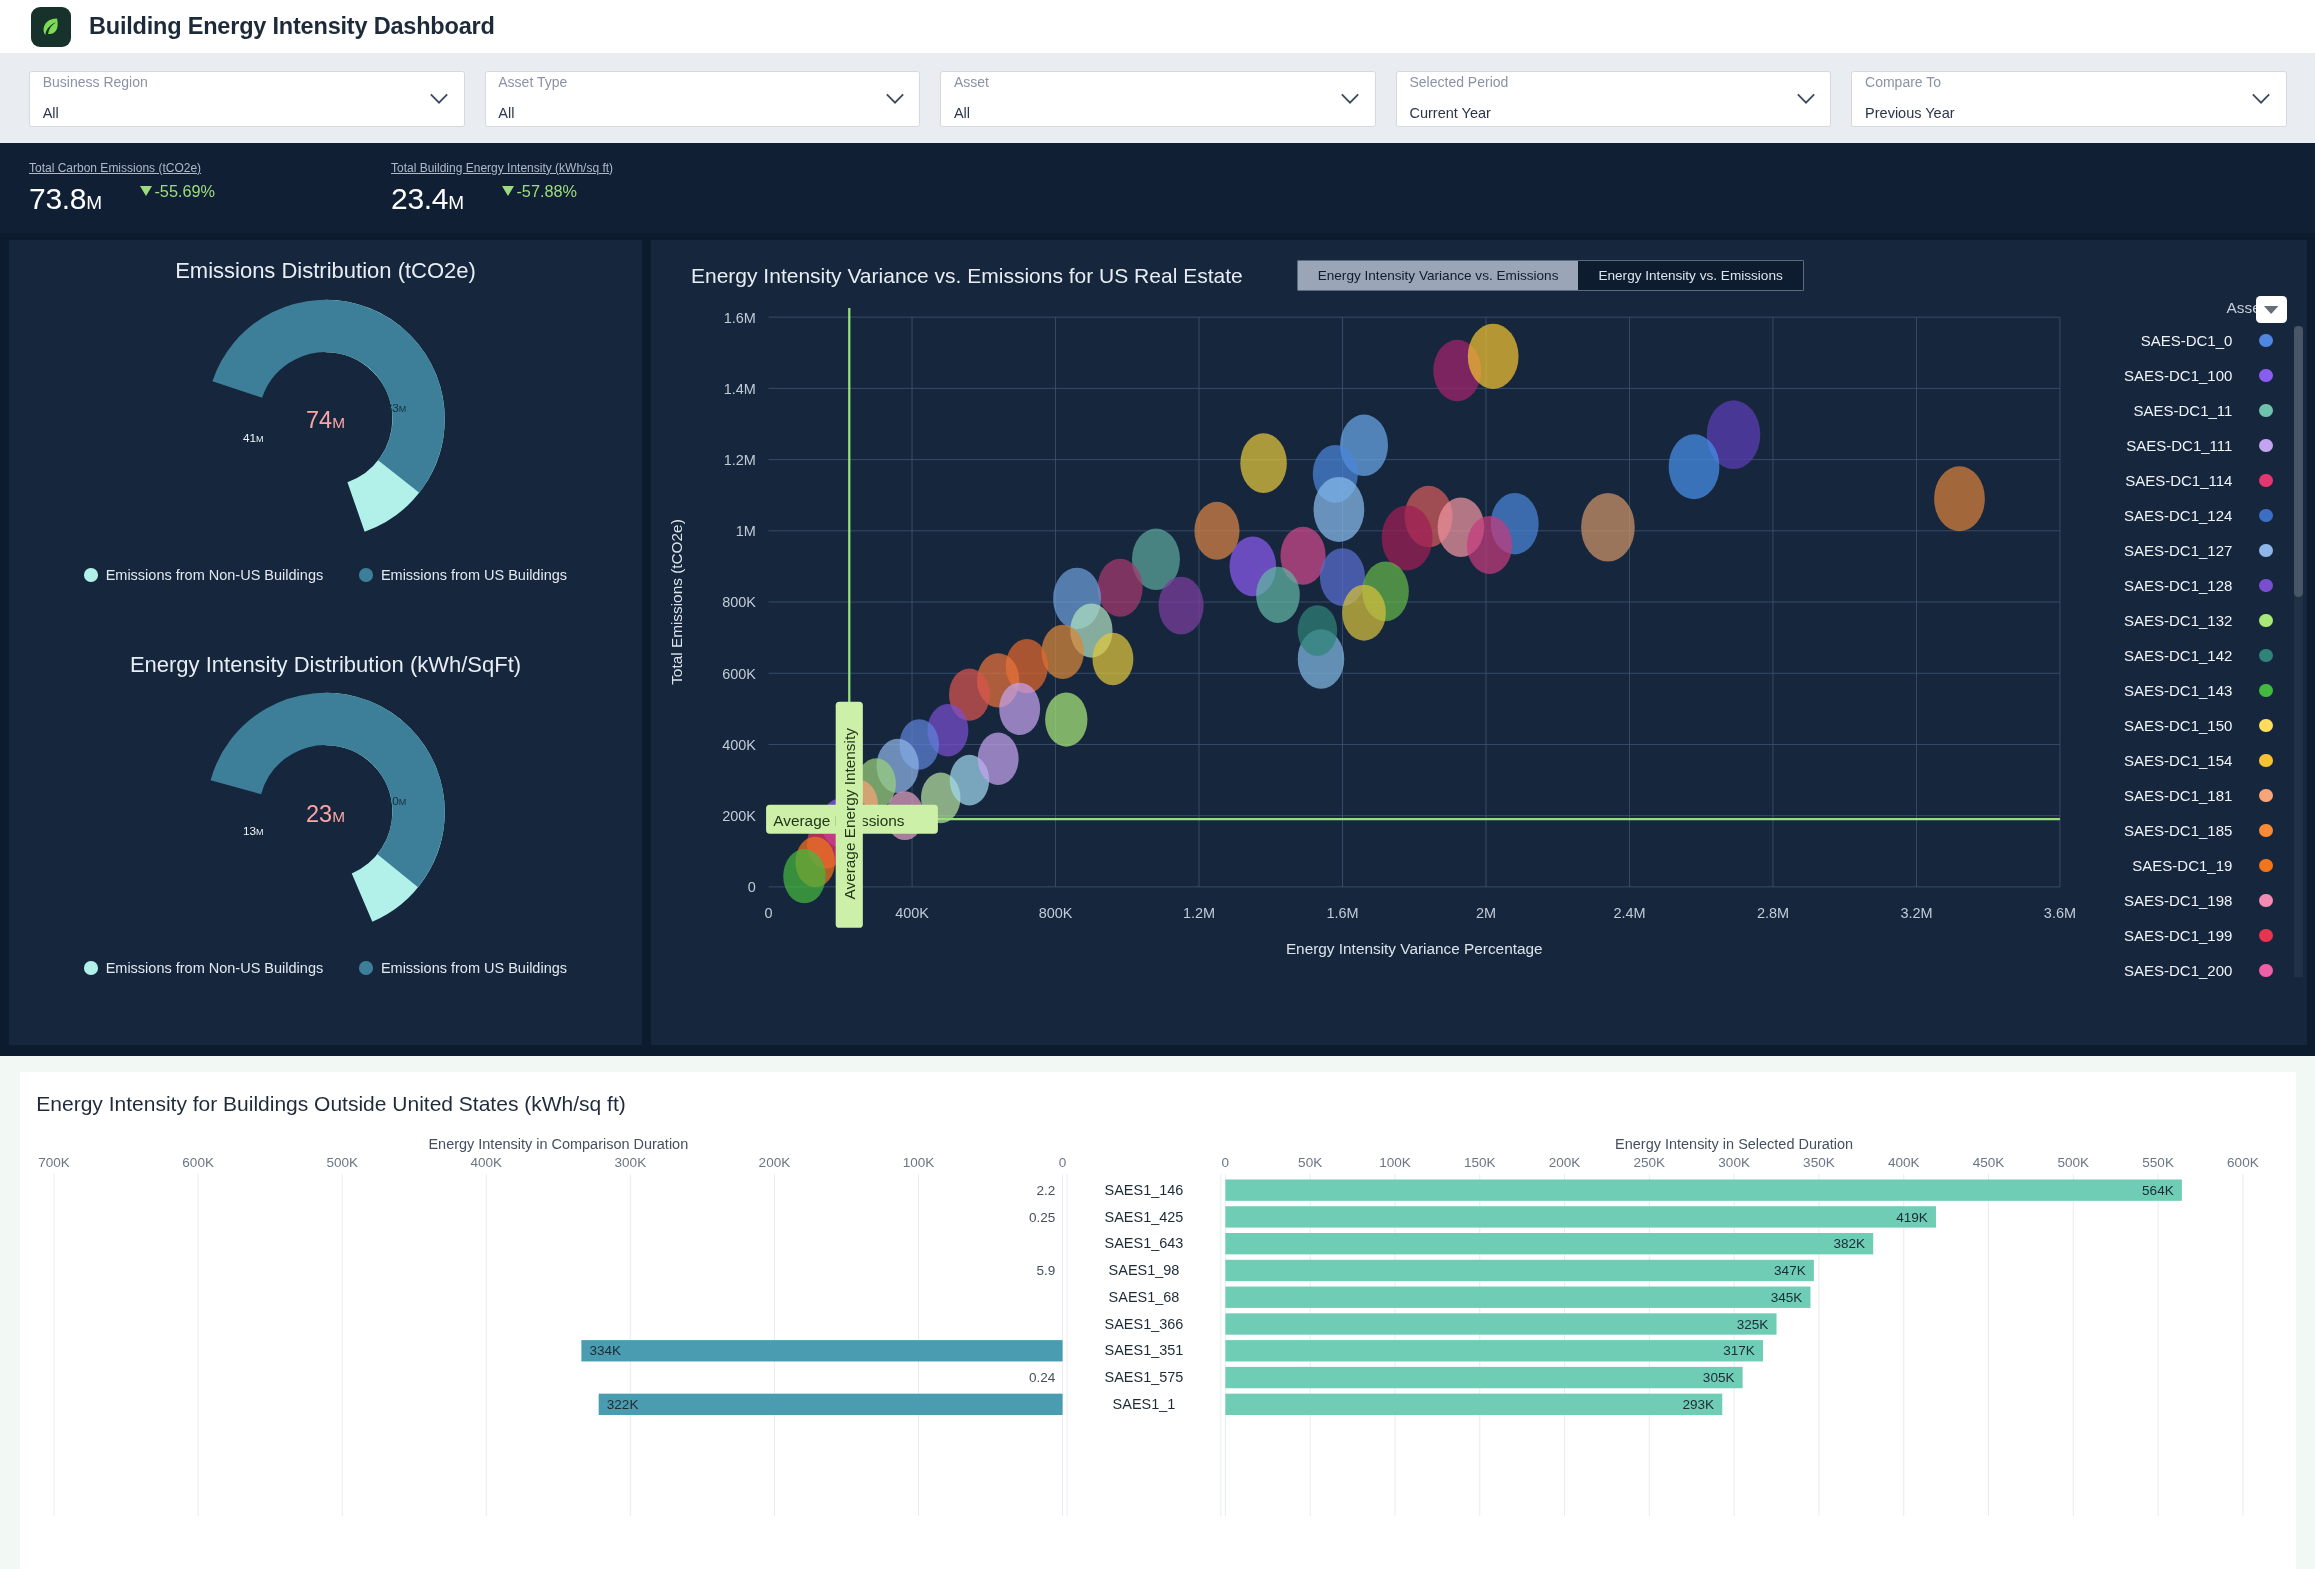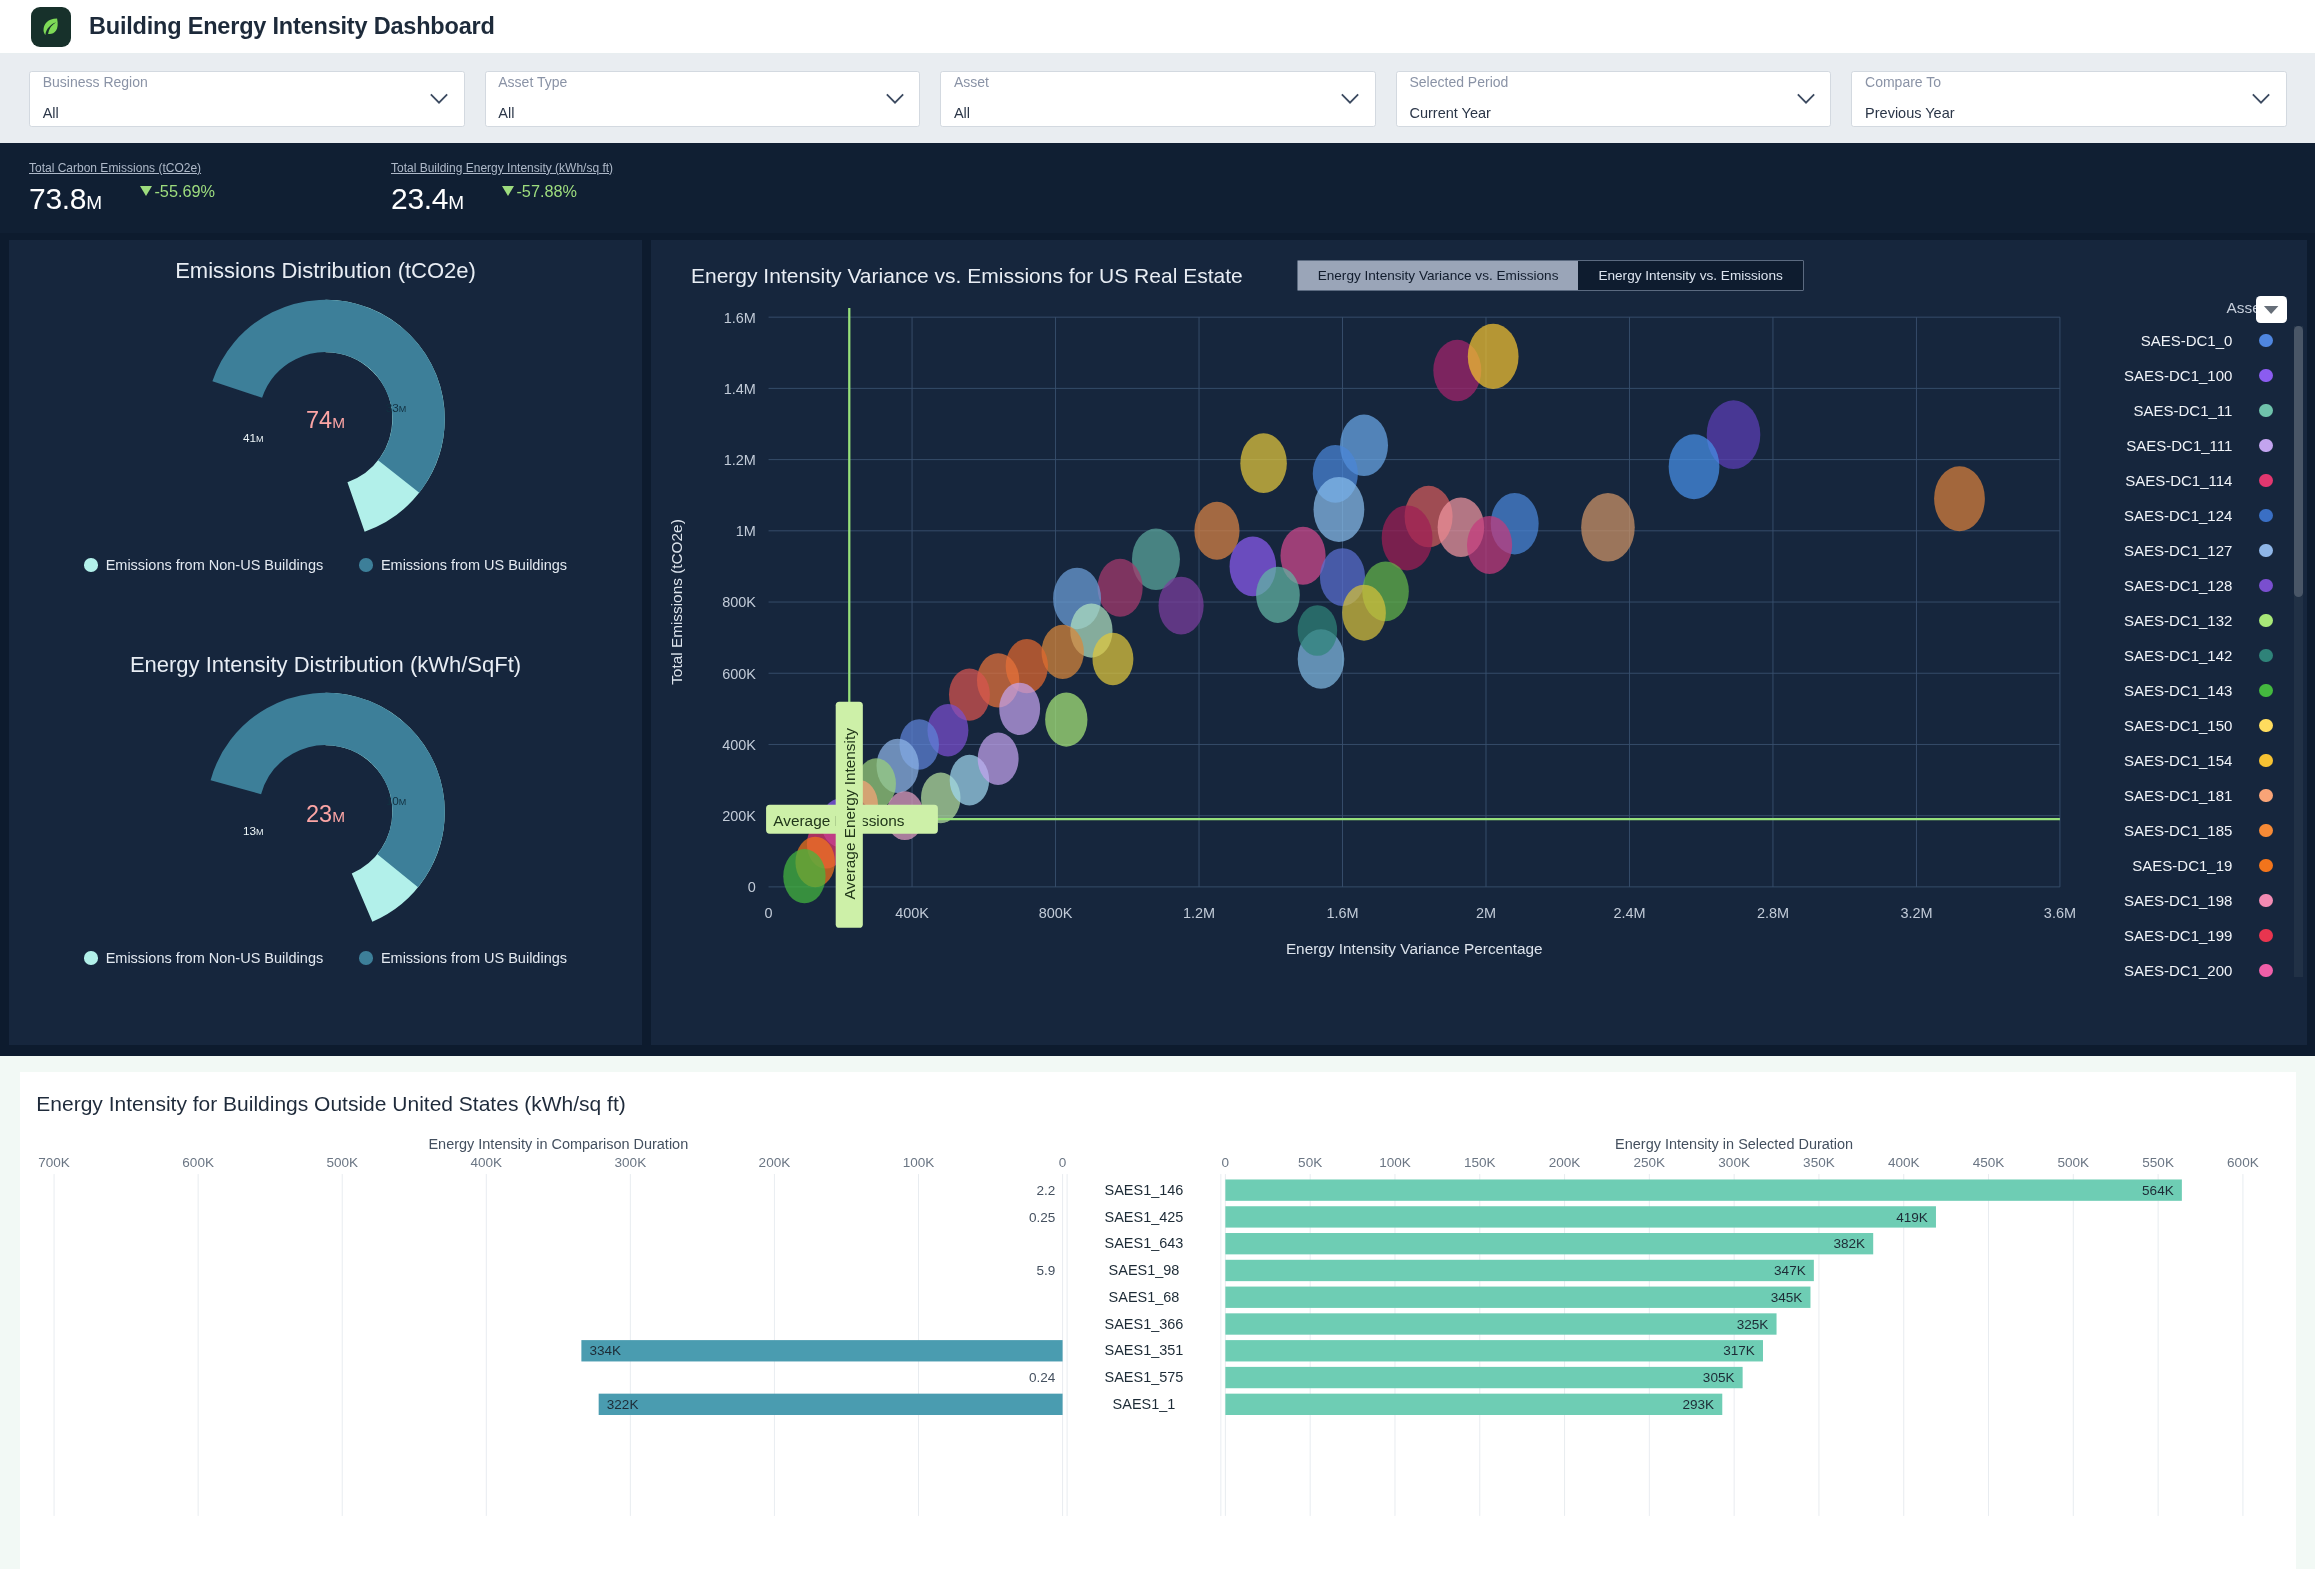--- a/index.html
+++ b/index.html
@@ -140,21 +140,21 @@
     position: absolute;
     left: 50%; top: 50%;
     transform: translate(-50%, -50%);
     font-size: 23.5px;
     color: #fca5a5;
   }
   .donut-center .u { font-size: 15.4px; }
   .donut-legend {
     display: flex;
     gap: 36px;
-    margin-top: 4px;
+    margin-top: 14px;
     align-items: center;
     justify-content: flex-end;
   }
   .dl-item { display: flex; align-items: center; gap: 8.1px; }
   .dl-dot { width: 13.6px; height: 13.6px; border-radius: 50%; }
   .dl-text { font-size: 14.5px; color: #e2e8f0; }
 
   
   .scatter-panel {
     flex: 1 1 auto;

